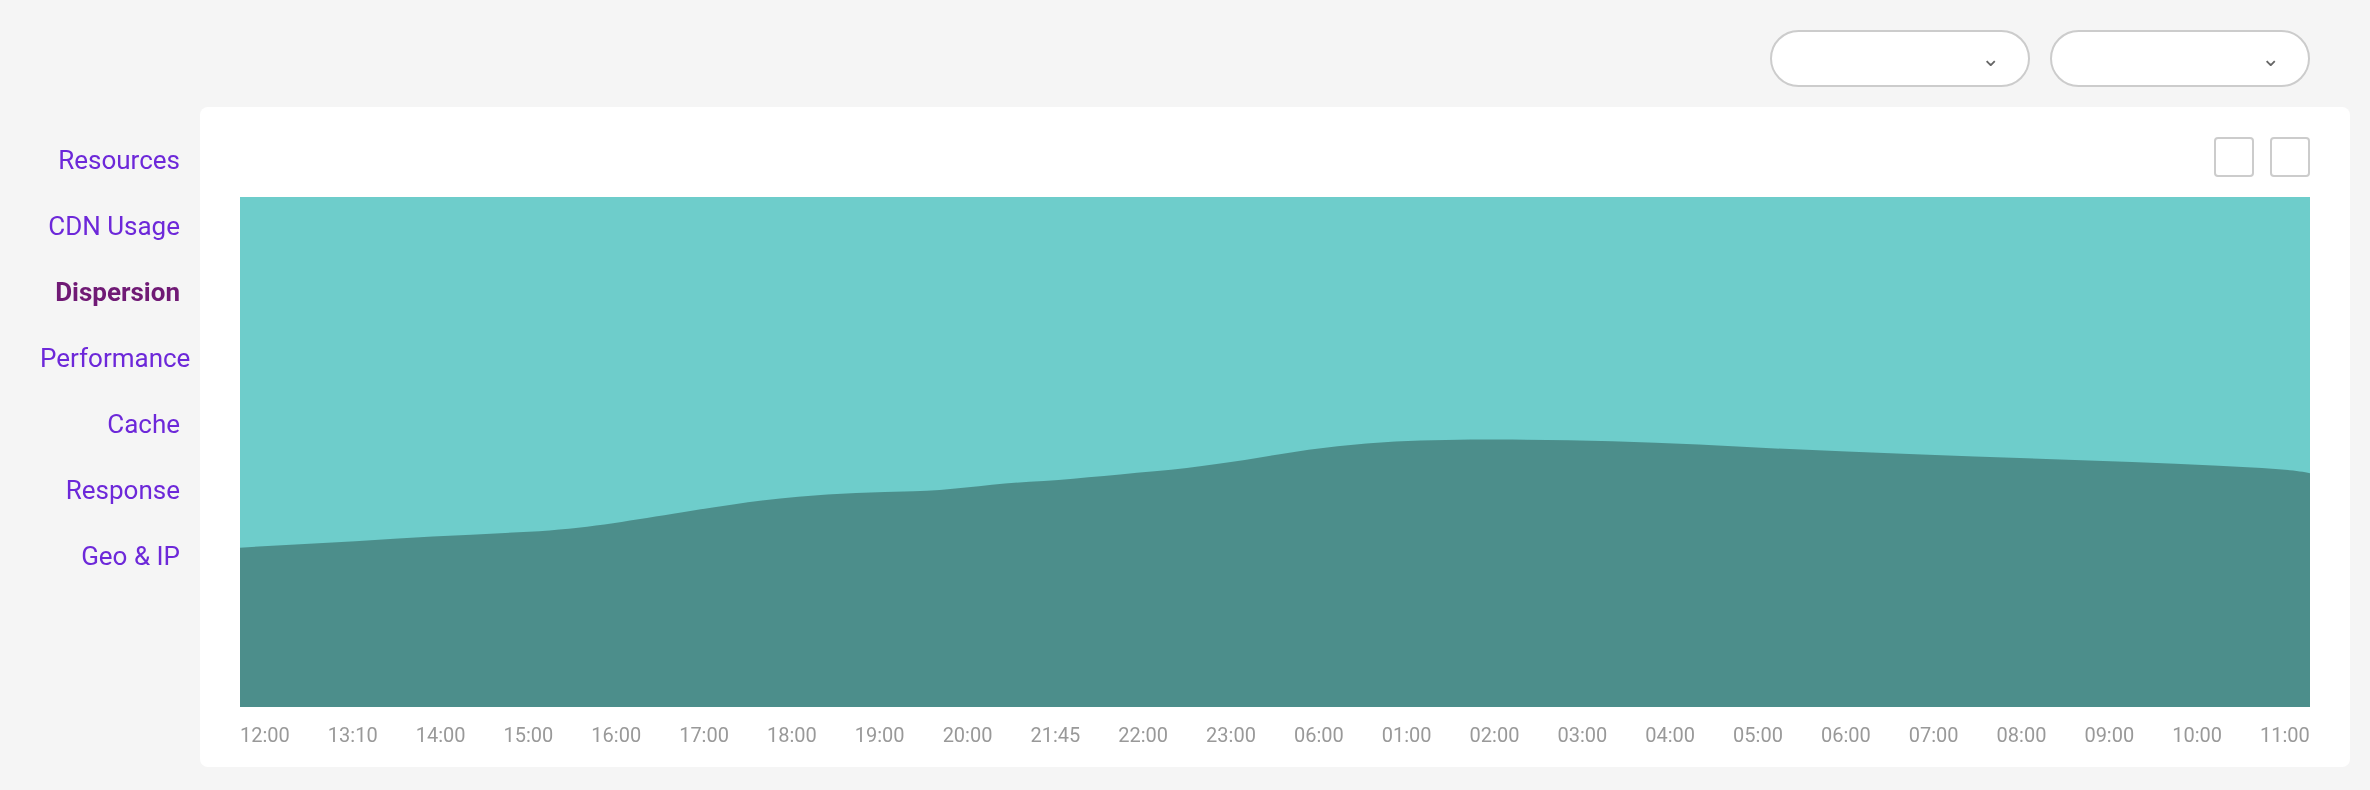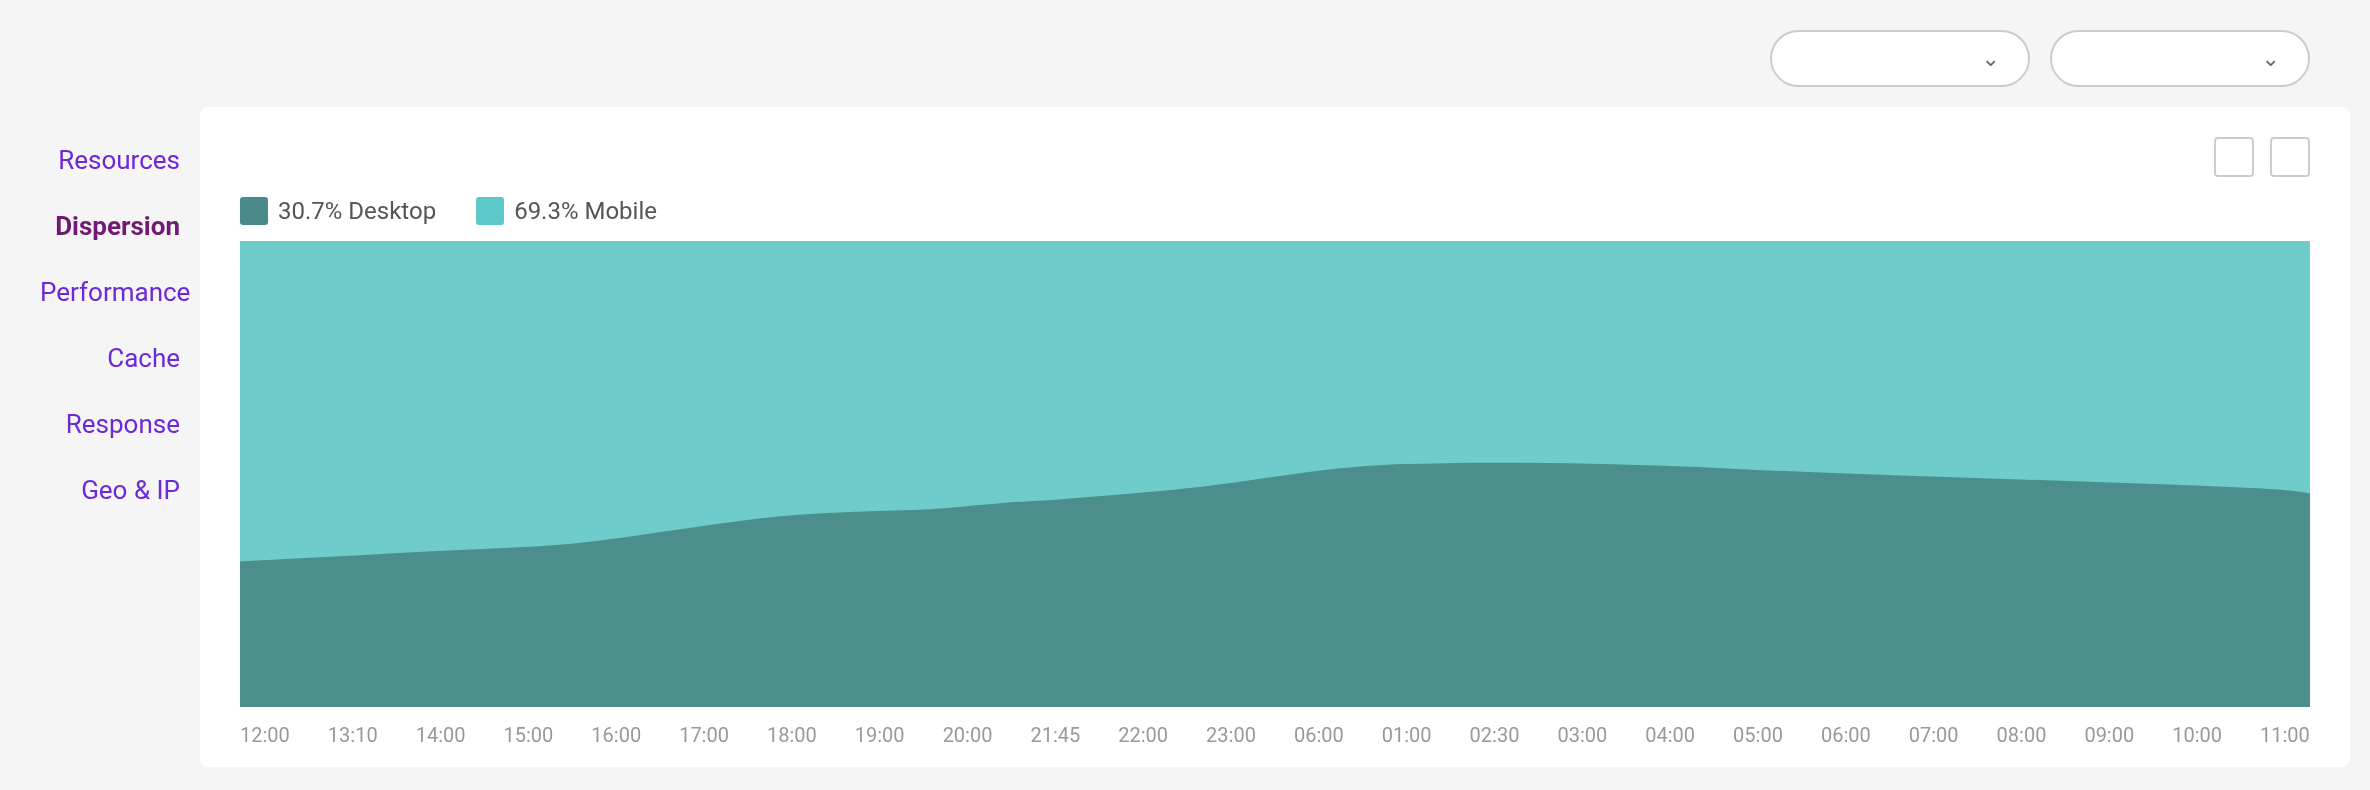--- a/index.html
+++ b/index.html
@@ -163,49 +163,39 @@
       <span></span>
       <span class="dropdown-arrow">⌄</span>
     </div>
   </div>
 </div>
 
 <div class="main-content">
   <div class="sidebar">
 
   <div class="sidebar-item">Resources</div>
+      <div class="sidebar-item">CDN Usage</div>
       <div class="sidebar-item active">Dispersion</div>
       <div class="sidebar-item">Performance</div>
       <div class="sidebar-item">Cache</div>
       <div class="sidebar-item">Response</div>
       <div class="sidebar-item">Geo &amp; IP</div>
     </div>
   <div class="chart-panel">
     <div class="chart-header">
       <span class="chart-title"></span>
       <div class="chart-icons">
         <div class="chart-icon">
           <span></span>
         </div>
         <div class="chart-icon">
           <span></span>
         </div>
       </div>
     </div>
-    <div class="legend">
-
-    <div class="legend-item">
-          <div class="legend-color" style="background: rgb(74, 138, 138);"></div>
-          <span>30.7% Desktop</span>
-        </div>
-        <div class="legend-item">
-          <div class="legend-color" style="background: rgb(92, 200, 200);"></div>
-          <span>69.3% Mobile</span>
-        </div>
-      </div>
     <div class="chart-container">
       <svg class="chart-svg" viewBox="0 0 2150 480" preserveAspectRatio="none" xmlns="http://www.w3.org/2000/svg">
 
         <path d="M0,0 C50,0 100,0 150,0 C250,0 350,0 450,0 C550,0 650,0 750,0 C850,0 950,0 1050,0 C1150,0 1250,0 1350,0 C1450,0 1550,0 1650,0 C1750,0 1850,0 1950,0 C2050,0 2100,0 2150,0 L2150,480 L0,480 Z" fill="#5ec8c5" opacity="0.9"></path>
 
         <path d="M0,330 C40,328 80,326 120,324 C180,320 240,318 300,315 C360,312 400,305 450,298 C500,291 540,285 580,282 C620,279 660,278 700,277 C740,276 780,270 820,268 C860,266 900,262 950,258 C1000,254 1040,248 1080,242 C1120,236 1160,232 1200,230 C1260,228 1320,228 1380,229 C1440,230 1500,232 1560,235 C1620,238 1680,240 1740,242 C1800,244 1860,246 1920,248 C1980,250 2040,252 2100,255 C2120,256 2140,258 2150,260 L2150,480 L0,480 Z" fill="#4a8a87" opacity="0.95"></path>
       </svg>
     </div>
     <div class="x-axis">
 
@@ -216,21 +206,21 @@
         <span class="x-tick">16:00</span>
         <span class="x-tick">17:00</span>
         <span class="x-tick">18:00</span>
         <span class="x-tick">19:00</span>
         <span class="x-tick">20:00</span>
         <span class="x-tick">21:45</span>
         <span class="x-tick">22:00</span>
         <span class="x-tick">23:00</span>
         <span class="x-tick">06:00</span>
         <span class="x-tick">01:00</span>
-        <span class="x-tick">02:30</span>
+        <span class="x-tick">02:00</span>
         <span class="x-tick">03:00</span>
         <span class="x-tick">04:00</span>
         <span class="x-tick">05:00</span>
         <span class="x-tick">06:00</span>
         <span class="x-tick">07:00</span>
         <span class="x-tick">08:00</span>
         <span class="x-tick">09:00</span>
         <span class="x-tick">10:00</span>
         <span class="x-tick">11:00</span>
       </div>

